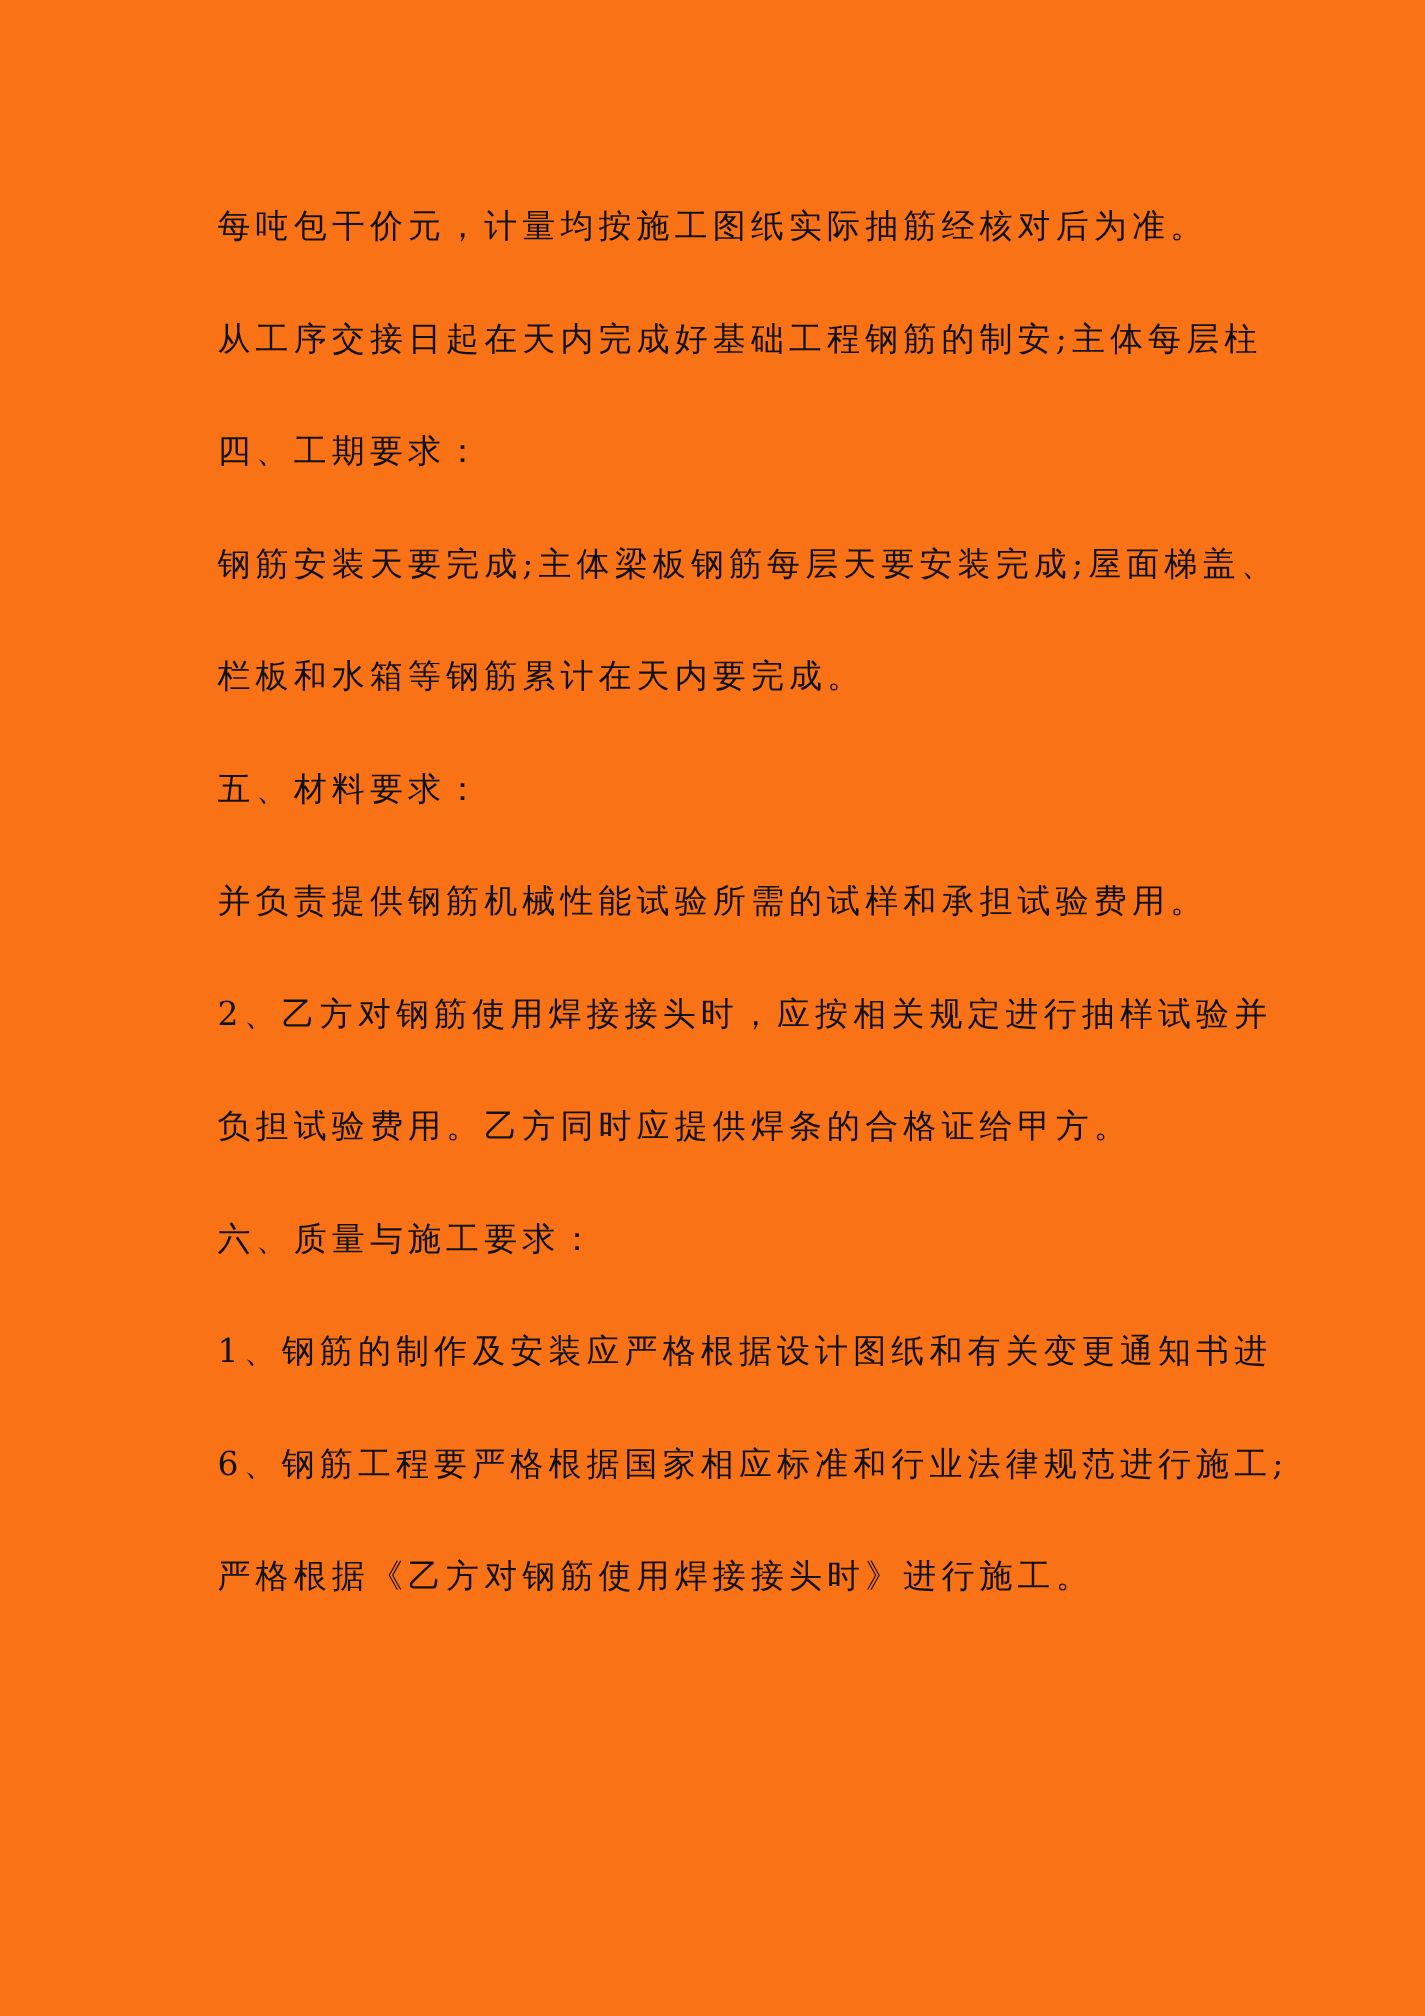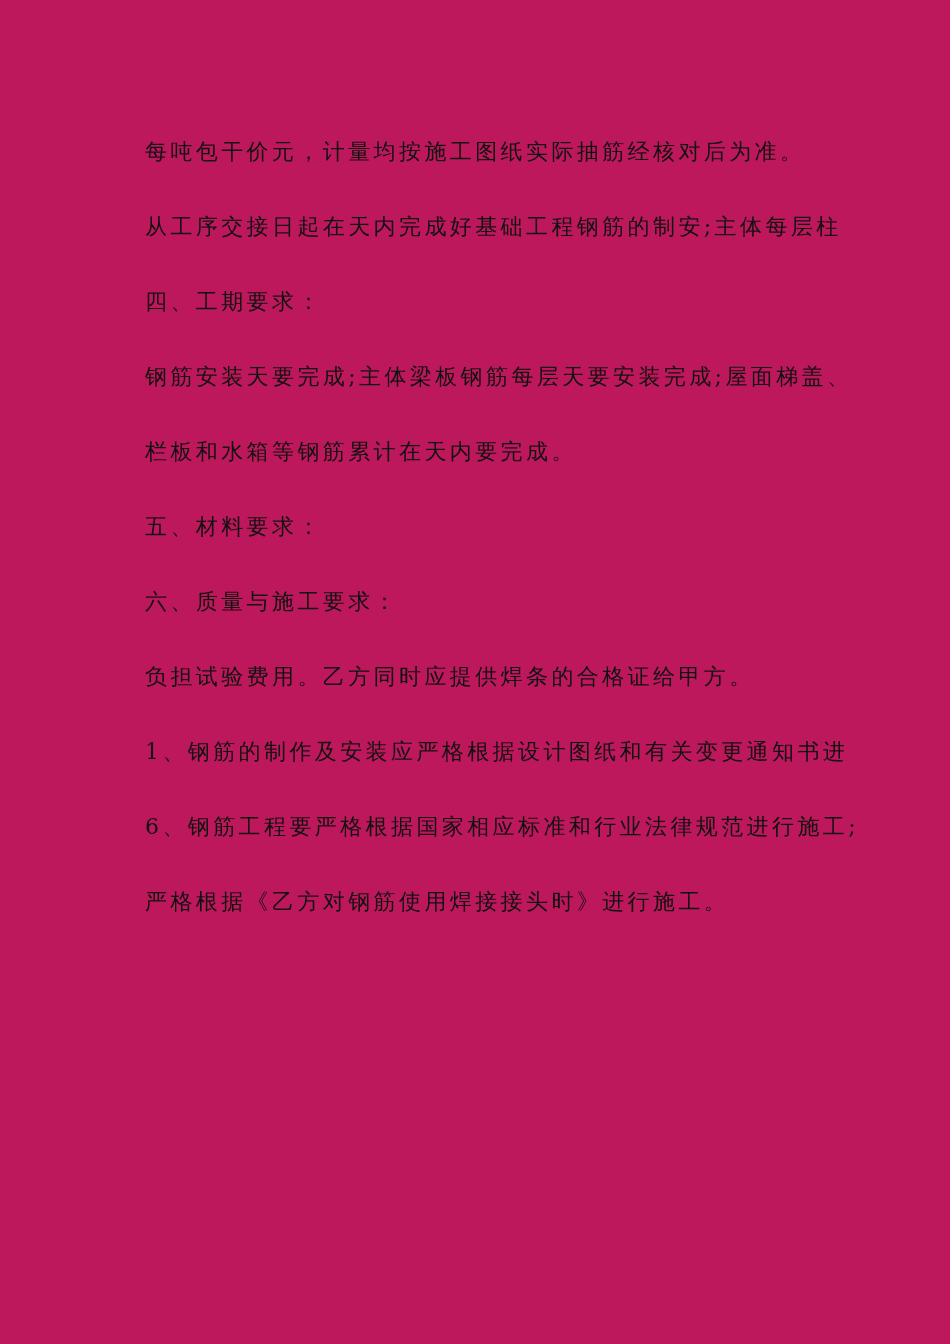--- a/index.html
+++ b/index.html
@@ -14,21 +14,21 @@
       overflow: hidden;
       font-family: "DejaVu Serif", "Liberation Serif", serif;
       color: #111111;
     }
     .page {
       position: absolute;
       left: 0;
       top: 0;
       width: 950px;
       height: 1344px;
-      background: #be185d;
+      background: #f97316;
     }
     .text-body {
       position: absolute;
       left: 145px;
       top: 133px;
       width: 700px;
     }
     .line {
       height: 75px;
       line-height: 38px;
@@ -41,19 +41,21 @@
 <body>
 
 <div class="page">
   <div class="text-body">
     <div class="line">每吨包干价元，计量均按施工图纸实际抽筋经核对后为准。</div>
     <div class="line">从工序交接日起在天内完成好基础工程钢筋的制安;主体每层柱</div>
     <div class="line">四、工期要求：</div>
     <div class="line">钢筋安装天要完成;主体梁板钢筋每层天要安装完成;屋面梯盖、</div>
     <div class="line">栏板和水箱等钢筋累计在天内要完成。</div>
     <div class="line">五、材料要求：</div>
+    <div class="line">并负责提供钢筋机械性能试验所需的试样和承担试验费用。</div>
+    <div class="line">2、乙方对钢筋使用焊接接头时，应按相关规定进行抽样试验并</div>
+    <div class="line">负担试验费用。乙方同时应提供焊条的合格证给甲方。</div>
     <div class="line">六、质量与施工要求：</div>
-    <div class="line">负担试验费用。乙方同时应提供焊条的合格证给甲方。</div>
     <div class="line">1、钢筋的制作及安装应严格根据设计图纸和有关变更通知书进</div>
     <div class="line">6、钢筋工程要严格根据国家相应标准和行业法律规范进行施工;</div>
     <div class="line">严格根据《乙方对钢筋使用焊接接头时》进行施工。</div>
   </div>
 </div>
 
 </body></html>

